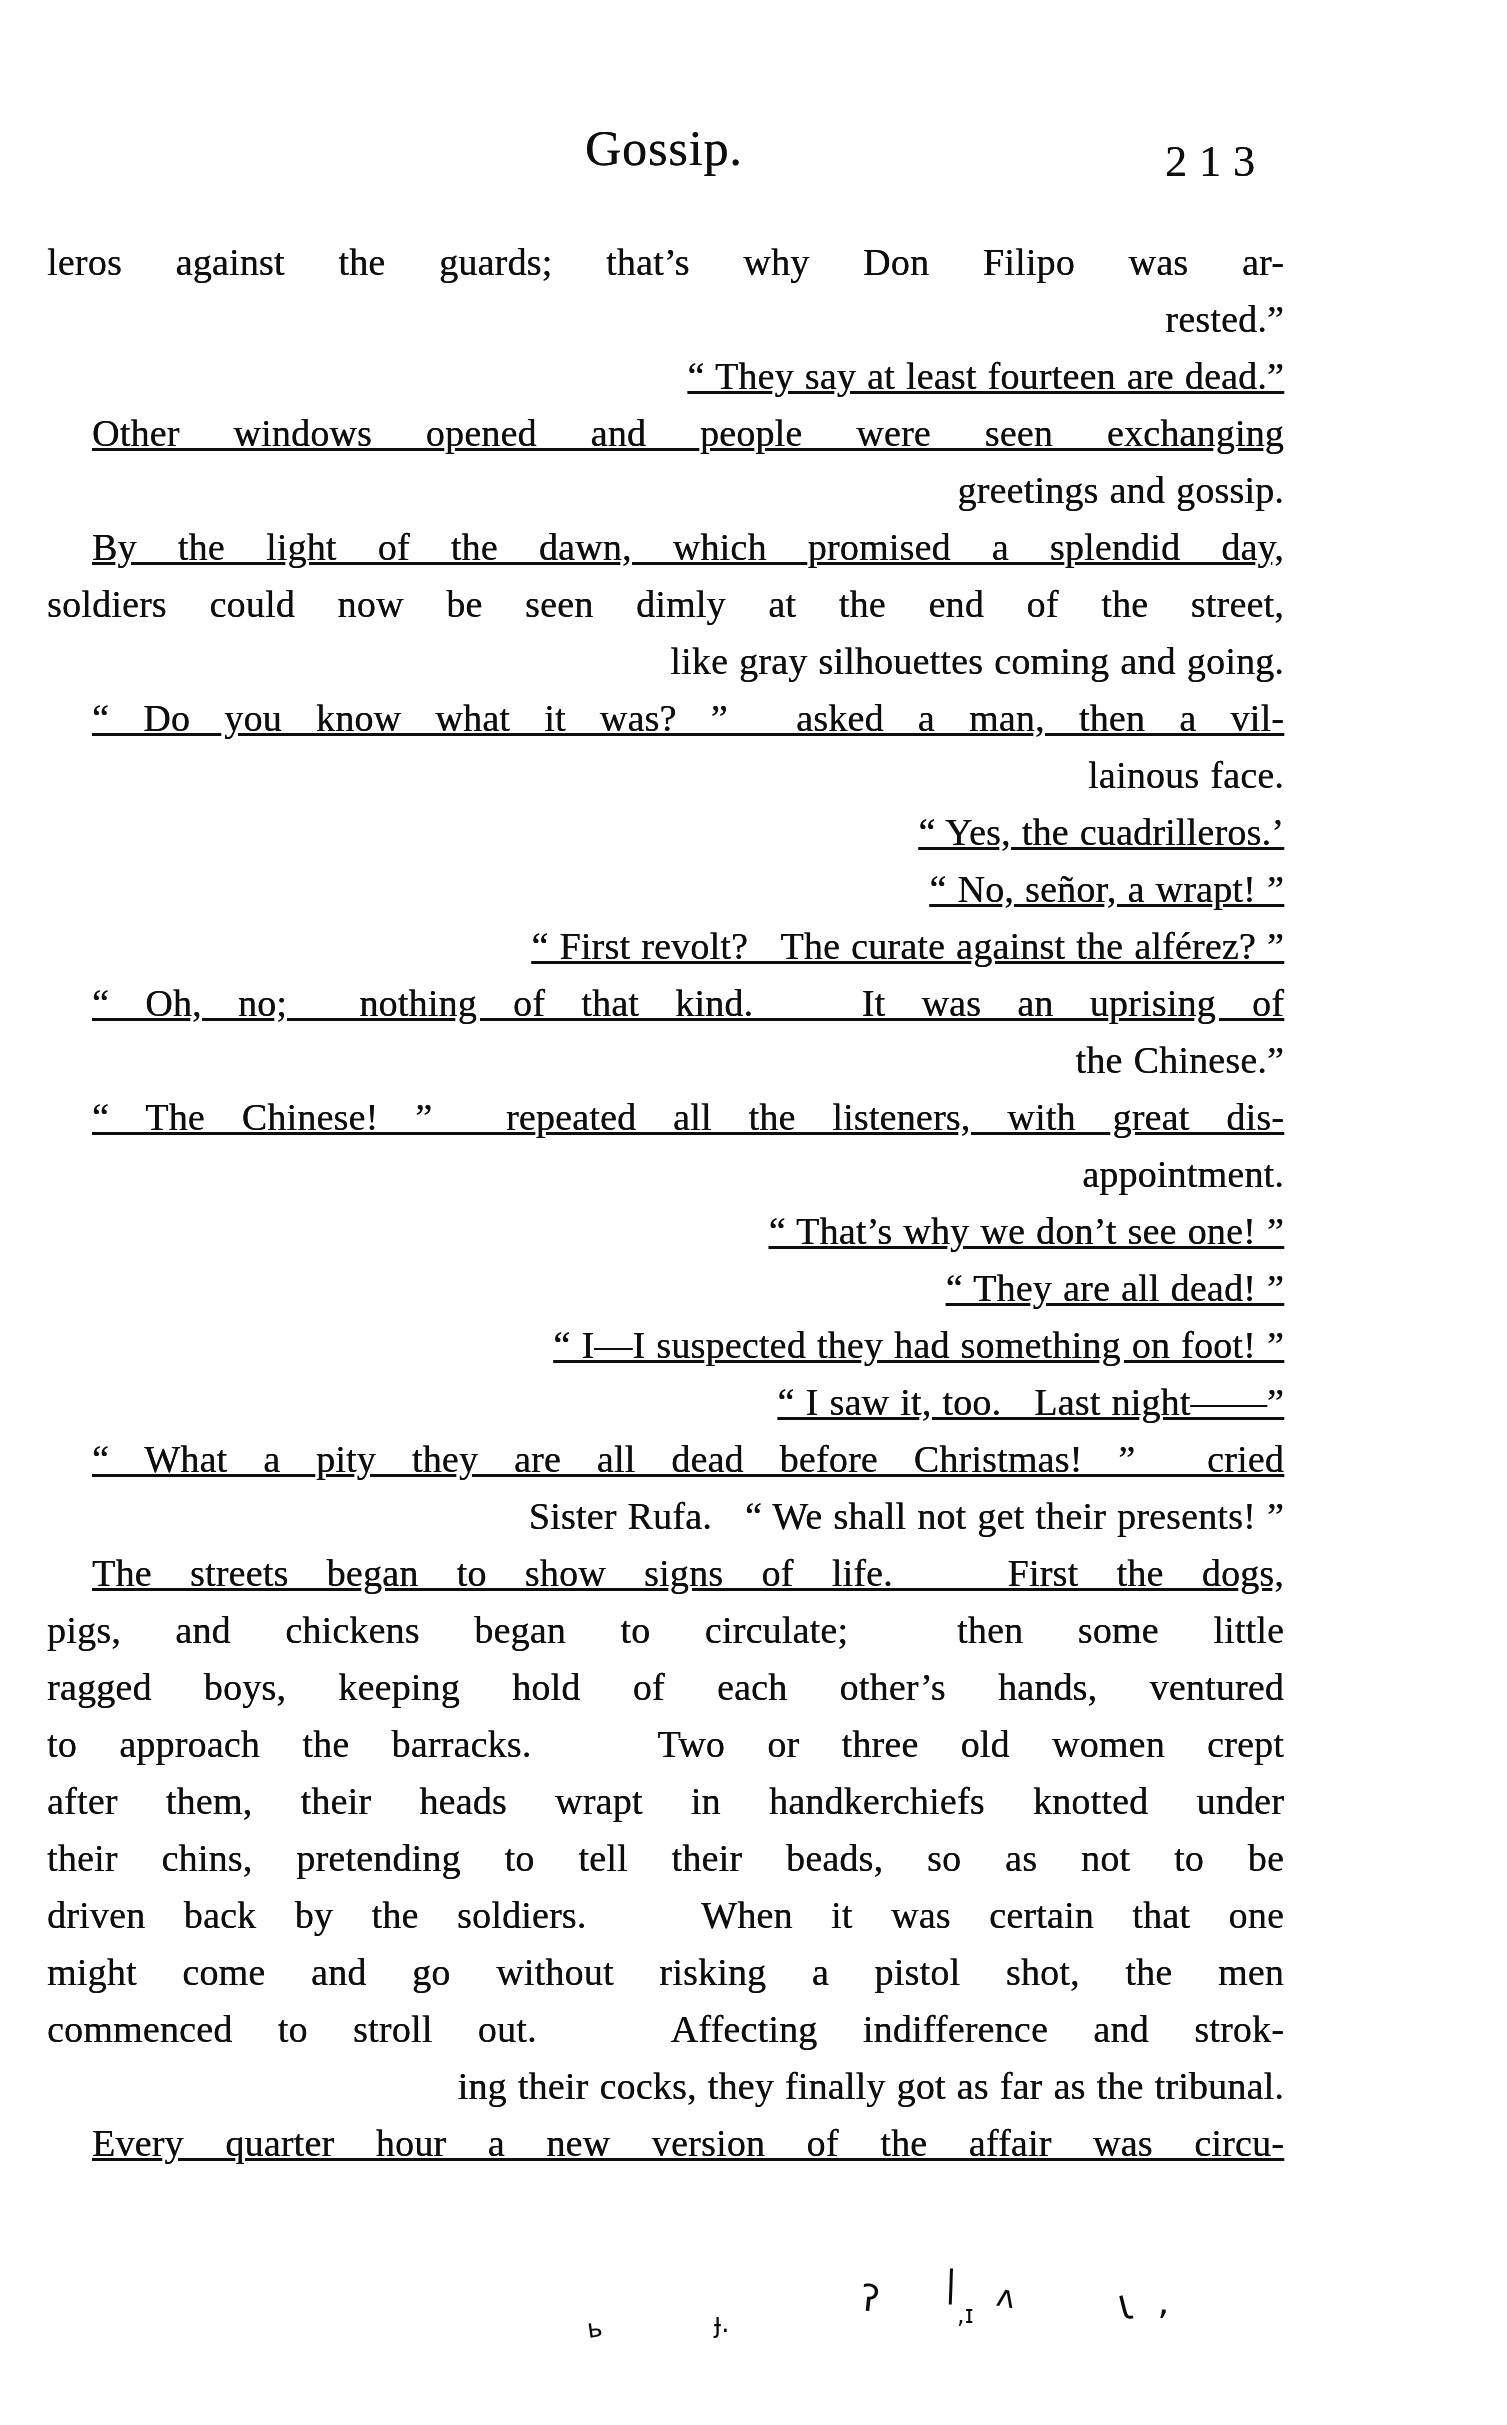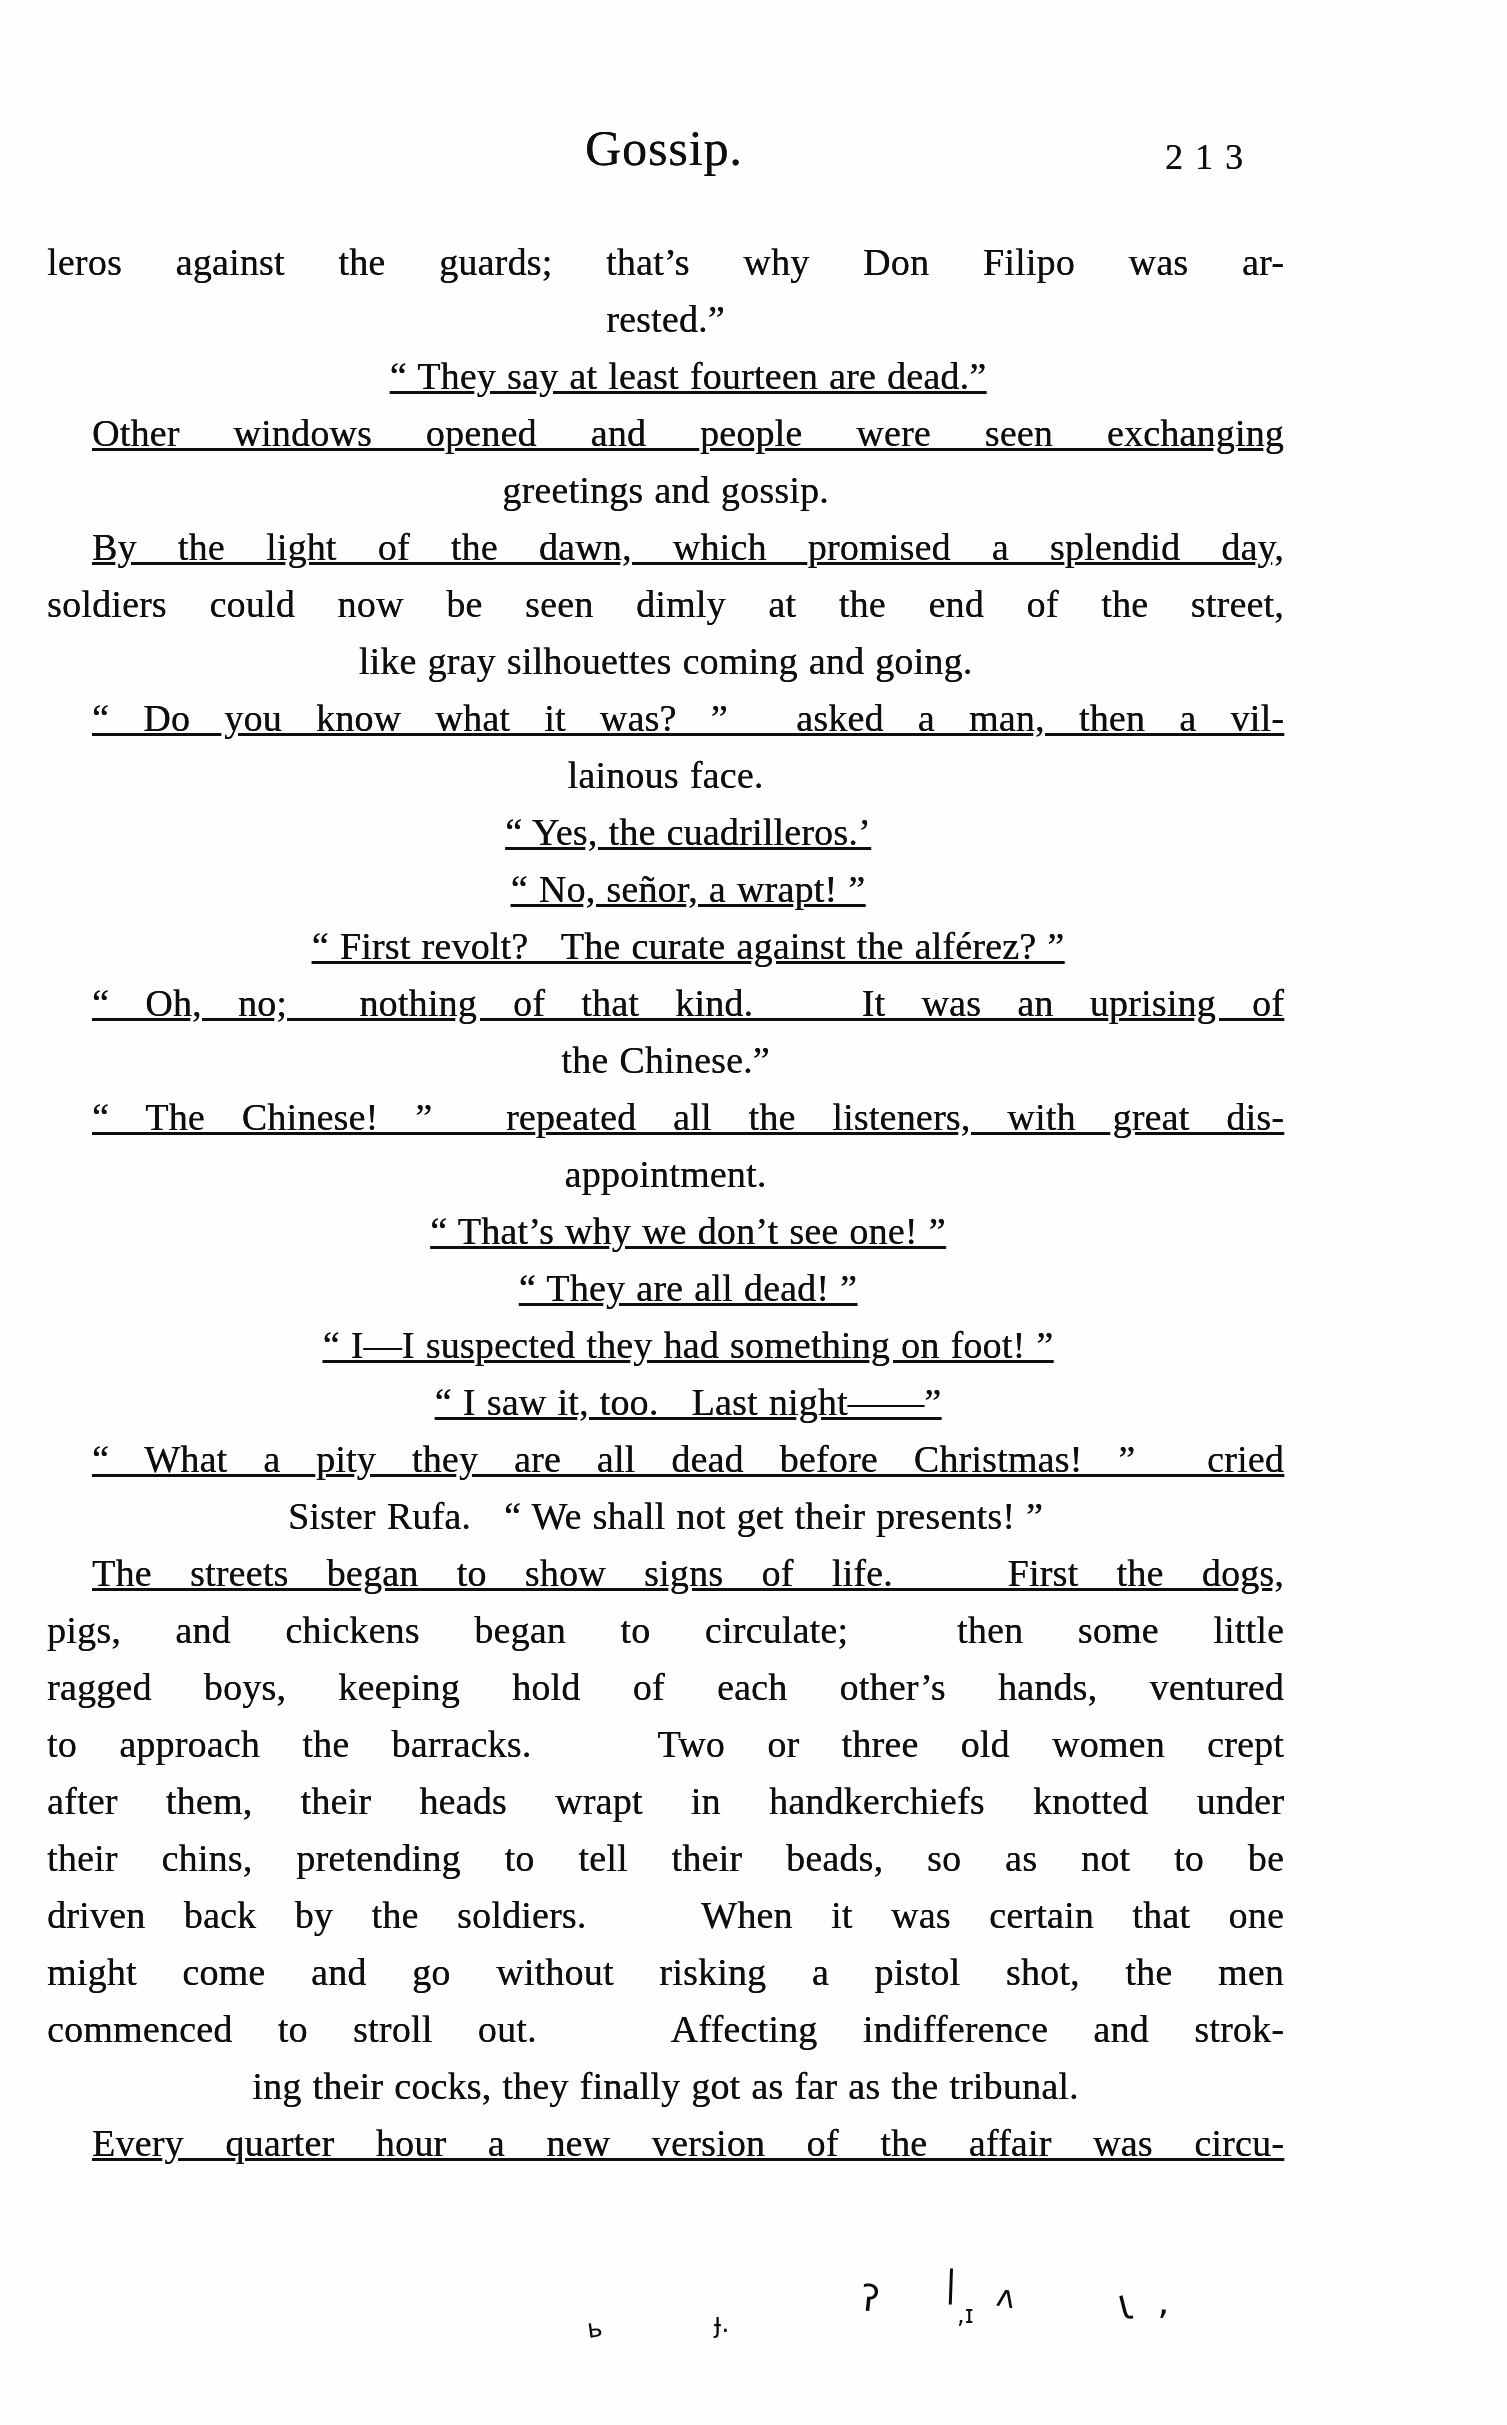--- a/index.html
+++ b/index.html
@@ -20,39 +20,39 @@
     position:absolute;
     left:585px; top:119px;
     font-size:50px;
     letter-spacing:0.9px;
     text-shadow:0.3px 0 0 currentColor;
     white-space:nowrap;
   }
   .page-number {
     position:absolute;
     left:1165px; top:136px;
-    font-size:36px;
+    font-size:44px;
     letter-spacing:12px;
     text-shadow:0.3px 0 0 currentColor;
     white-space:nowrap;
   }
   .textblock {
     position:absolute;
     left:47px; top:234px;
     width:1237px;
     font-size:38px;
     line-height:57px;
     letter-spacing:0.2px;
     word-spacing:1.3px;
     text-shadow:0.3px 0 0 currentColor;
   }
   .line {
     height:57px;
     white-space:pre-wrap;
-    text-align:center;
+    text-align:right;
   }
   .line.j {
     text-align:justify;
     text-align-last:justify;
   }
   .line.i { padding-left:45px;text-decoration:underline; }
   .smudge {
     position:absolute;
     font-family:"DejaVu Sans", sans-serif;
     color:#0a0a0a;

